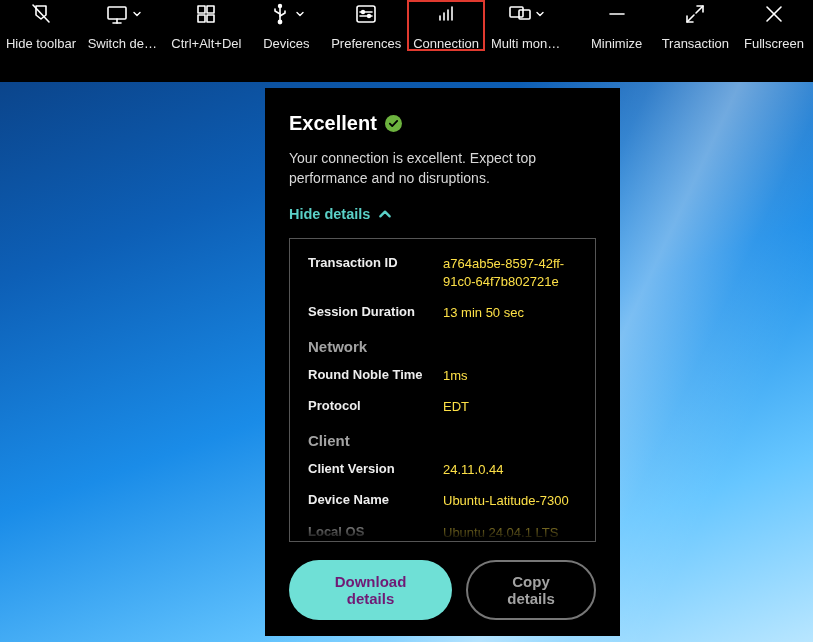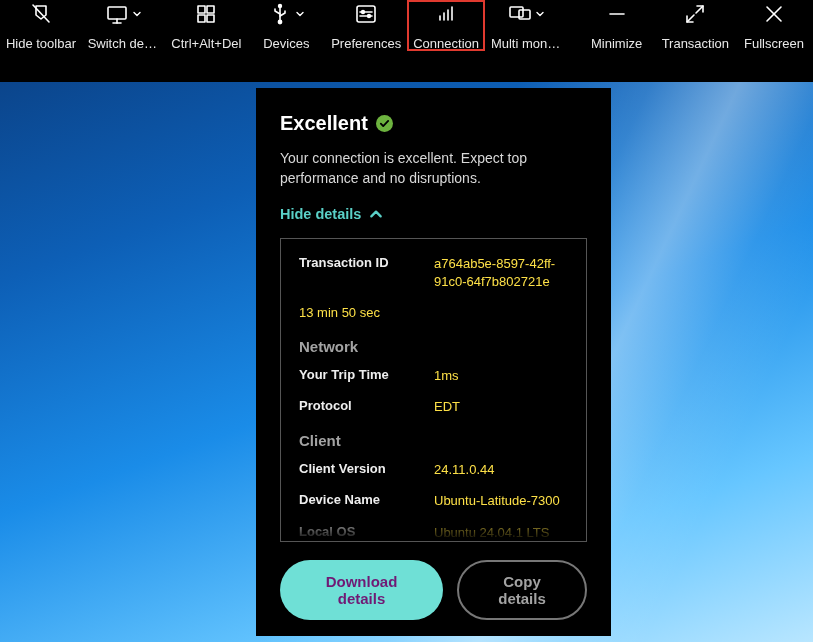--- a/index.html
+++ b/index.html
@@ -24,21 +24,21 @@
     display: flex; flex-direction: column; align-items: center; justify-content: center;
     gap: 8px; padding: 0 8px; min-width: 78px;
     font-size: 13px; color: #e8e8e8; cursor: pointer;
   }
   .tb-item .icon-slot { height: 28px; display: flex; align-items: center; justify-content: center; }
   .tb-item.active { outline: 2px solid #e03a2f; outline-offset: -2px; }
   .tb-sep { width: 1px; background: #3a3a3a; margin: 14px 4px; }
   .tb-label { white-space: nowrap; overflow: hidden; text-overflow: ellipsis; max-width: 72px; }
 
   .panel {
-    position: absolute; left: 256px; top: 88px;
+    position: absolute; left: 265px; top: 88px;
     width: 355px; height: 548px;
     background: #000; color: #fff;
     padding: 24px 24px 16px 24px;
     display: flex; flex-direction: column;
     z-index: 5;
   }
   .status-row { display: flex; align-items: center; gap: 8px; margin-bottom: 14px; }
   .status-title { font-size: 20px; font-weight: 700; }
   .status-badge {
     width: 17px; height: 17px; border-radius: 50%;
@@ -211,27 +211,28 @@
       </svg>
   </div>
 
   <div class="details-box">
     <div id="rows-top">
         <div class="row">
           <div class="k">Transaction ID</div>
           <div class="v">a764ab5e-8597-42ff-91c0-64f7b802721e</div>
         </div>
         <div class="row">
+          <div class="k">Session Duration</div>
           <div class="v">13 min 50 sec</div>
         </div>
       </div>
     <div class="section-h">Network</div>
     <div id="rows-network">
         <div class="row">
-          <div class="k">Your Trip Time</div>
+          <div class="k">Round Noble Time</div>
           <div class="v">1ms</div>
         </div>
         <div class="row">
           <div class="k">Protocol</div>
           <div class="v">EDT</div>
         </div>
       </div>
     <div class="section-h">Client</div>
     <div id="rows-client">
         <div class="row">

